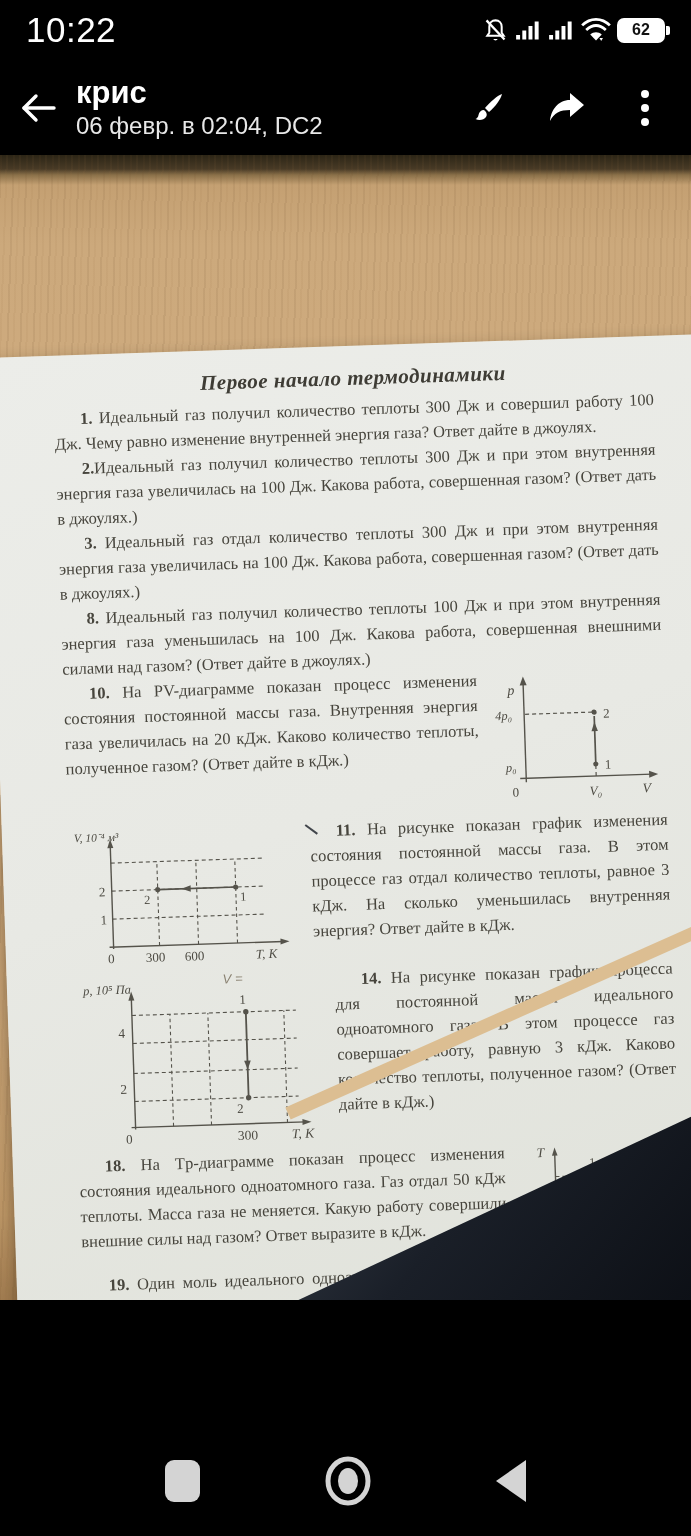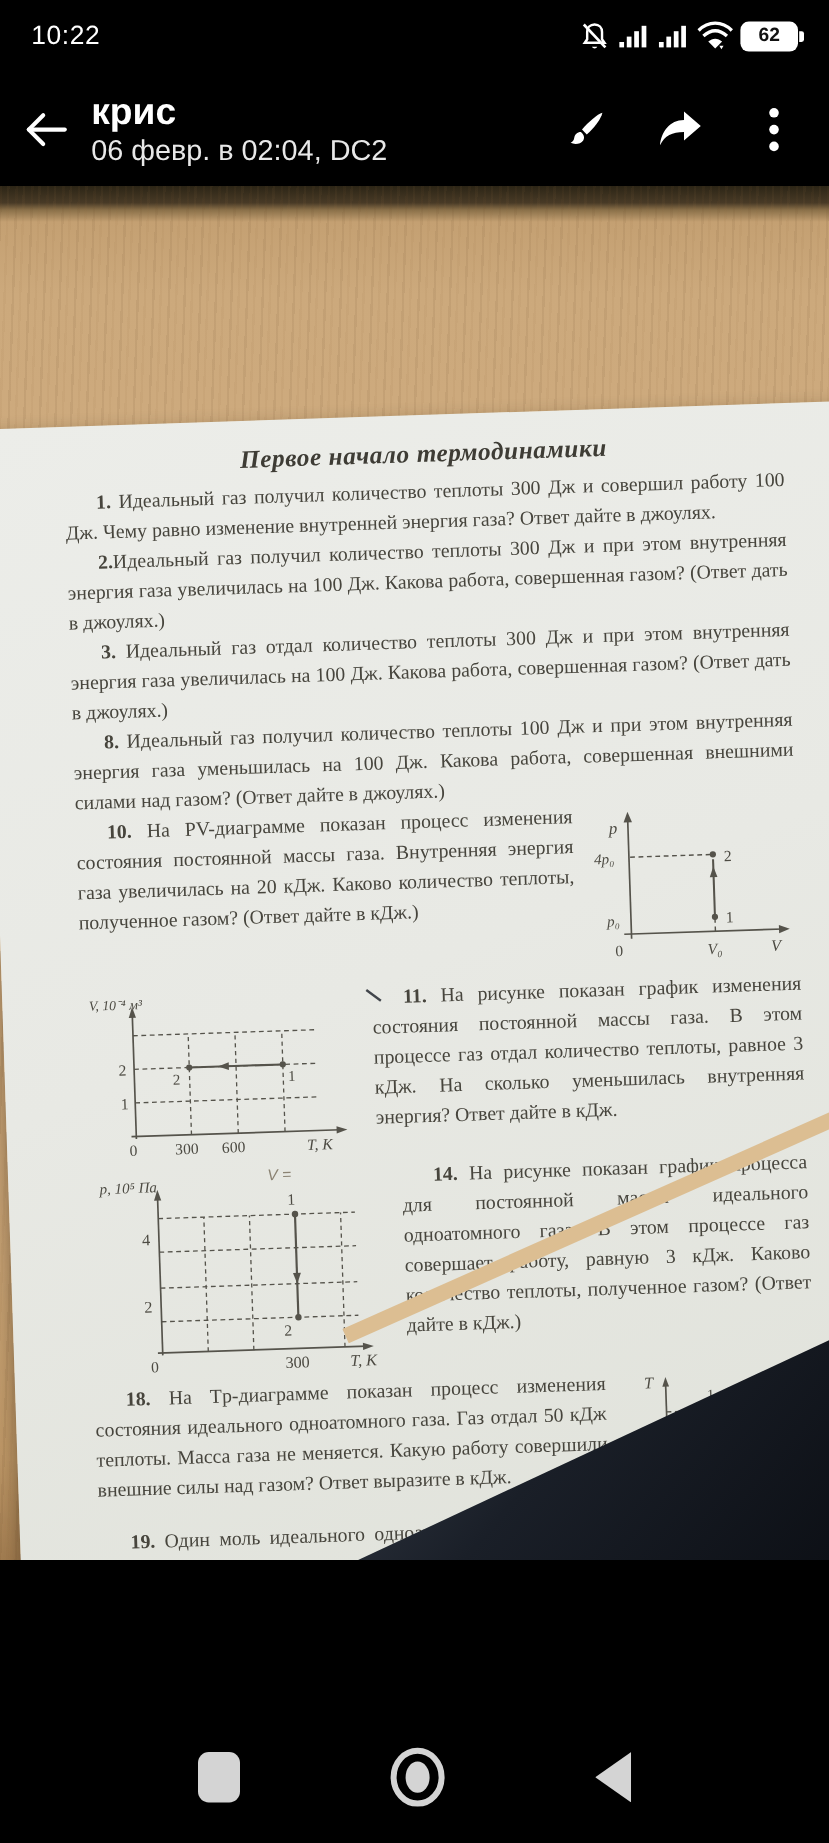--- a/index.html
+++ b/index.html
@@ -1,21 +1,21 @@
 <!DOCTYPE html>
 <html><head>
 <meta charset="utf-8">
 <style>
   html,body{margin:0;padding:0;background:#000;}
   .screen{position:relative;width:691px;height:1536px;background:#000;overflow:hidden;
           font-family:"Liberation Sans",sans-serif;}
   
   .statusbar{position:absolute;top:0;left:0;width:691px;height:60px;background:#000;
              display:flex;align-items:center;justify-content:space-between;padding:0 26px;box-sizing:border-box;}
-  .sb-time{color:#fff;font-size:22px;font-weight:500;letter-spacing:.5px;}
+  .sb-time{color:#fff;font-size:35px;font-weight:500;letter-spacing:.5px;}
   .sb-right{display:flex;align-items:center;gap:6px;}
   .battery{position:relative;width:48px;height:25px;background:#fff;border-radius:7px;
            display:flex;align-items:center;justify-content:center;}
   .battery:after{content:"";position:absolute;right:-5px;top:8px;width:4px;height:9px;background:#fff;border-radius:0 2px 2px 0;}
   .battery span{color:#111;font-size:16px;font-weight:700;}
   
   .appbar{position:absolute;top:60px;left:0;width:691px;height:95px;background:#000;
           display:flex;align-items:center;}
   .back{width:76px;display:flex;justify-content:center;cursor:pointer;}
   .titles{flex:1;min-width:0;}

